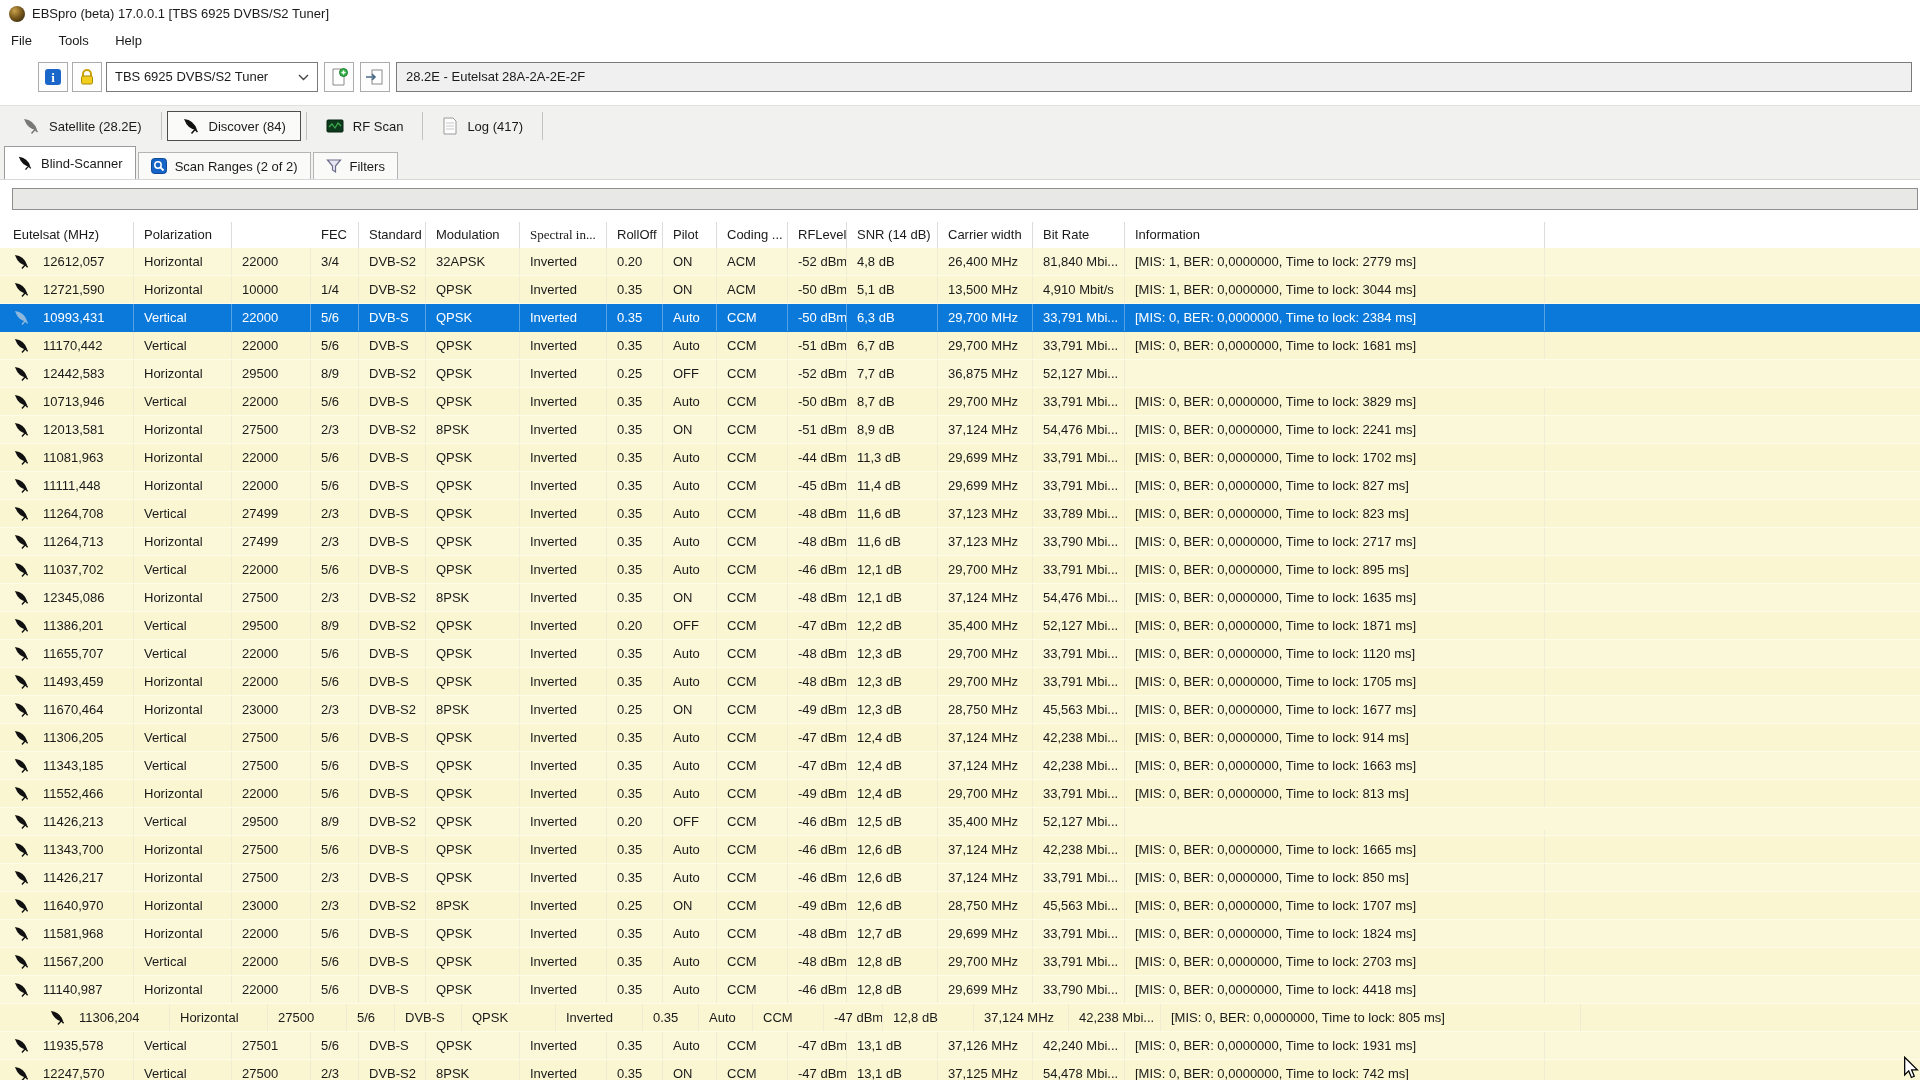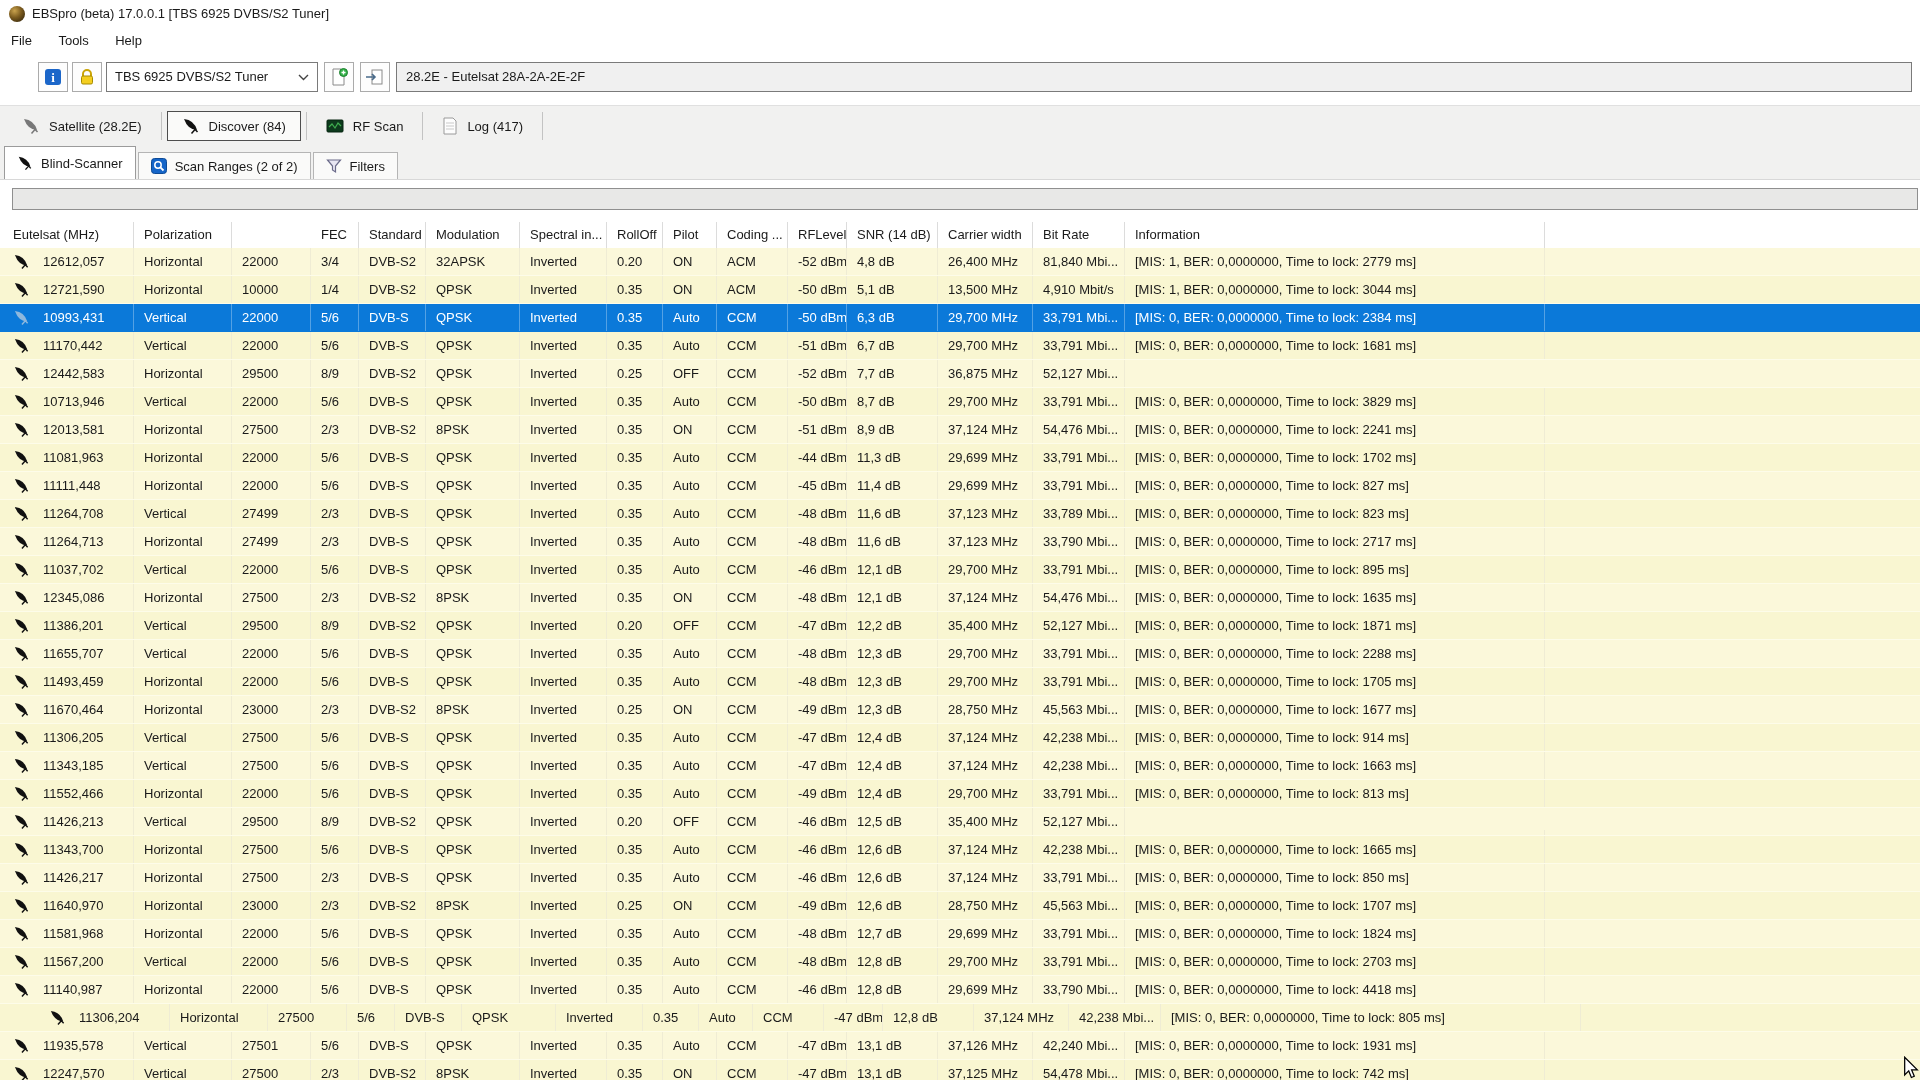--- a/index.html
+++ b/index.html
@@ -207,21 +207,21 @@
 
   <div class="progress"></div>
 
   <div class="thead">
       <div class="hcell" style="width: 134px;">Eutelsat (MHz)</div>
       <div class="hcell" style="width: 98px;">Polarization</div>
       <div class="hcell" style="width: 79px; margin-top: 28px;">SR (KS/s)</div>
       <div class="hcell" style="width: 48px;">FEC</div>
       <div class="hcell" style="width: 67px;">Standard</div>
       <div class="hcell" style="width: 94px;">Modulation</div>
-      <div class="hcell" style="width: 87px;">Spectral in...</div>
+      <div class="hcell" style="width: 87px; font-family: Liberation Serif, serif;">Spectral in...</div>
       <div class="hcell" style="width: 56px;">RollOff</div>
       <div class="hcell" style="width: 54px;">Pilot</div>
       <div class="hcell" style="width: 71px;">Coding ...</div>
       <div class="hcell" style="width: 59px;">RFLevel</div>
       <div class="hcell" style="width: 91px;">SNR (14 dB)</div>
       <div class="hcell" style="width: 95px;">Carrier width</div>
       <div class="hcell" style="width: 92px;">Bit Rate</div>
       <div class="hcell" style="width: 420px;">Information</div>
       <div class="hcell hfill"></div>
     </div>
@@ -576,21 +576,21 @@
         <div class="cell" style="width: 67px;">DVB-S</div>
         <div class="cell" style="width: 94px;">QPSK</div>
         <div class="cell" style="width: 87px;">Inverted</div>
         <div class="cell" style="width: 56px;">0.35</div>
         <div class="cell" style="width: 54px;">Auto</div>
         <div class="cell" style="width: 71px;">CCM</div>
         <div class="cell" style="width: 59px;">-48 dBm</div>
         <div class="cell" style="width: 91px;">12,3 dB</div>
         <div class="cell" style="width: 95px;">29,700 MHz</div>
         <div class="cell" style="width: 92px;">33,791 Mbi...</div>
-        <div class="cell" style="width: 420px;">[MIS: 0, BER: 0,0000000, Time to lock: 2288 ms]</div>
+        <div class="cell" style="width: 420px;">[MIS: 0, BER: 0,0000000, Time to lock: 1120 ms]</div>
         <div class="cell cfill"></div>
       </div>
       <div class="trow alt">
         <div class="cell freq" style="width: 134px;">
           <svg width="17" height="17" viewBox="0 0 18 18">
             <path d="M2 2 Q12 3 15 13 Q6 13 2 2 Z" fill="#111"></path>
             <path d="M10 9 L15.5 15 M13 12.5 L9.5 16.5" stroke="#111" stroke-width="1.5" fill="none"></path>
           </svg>
           <span>11493,459</span>
         </div>

